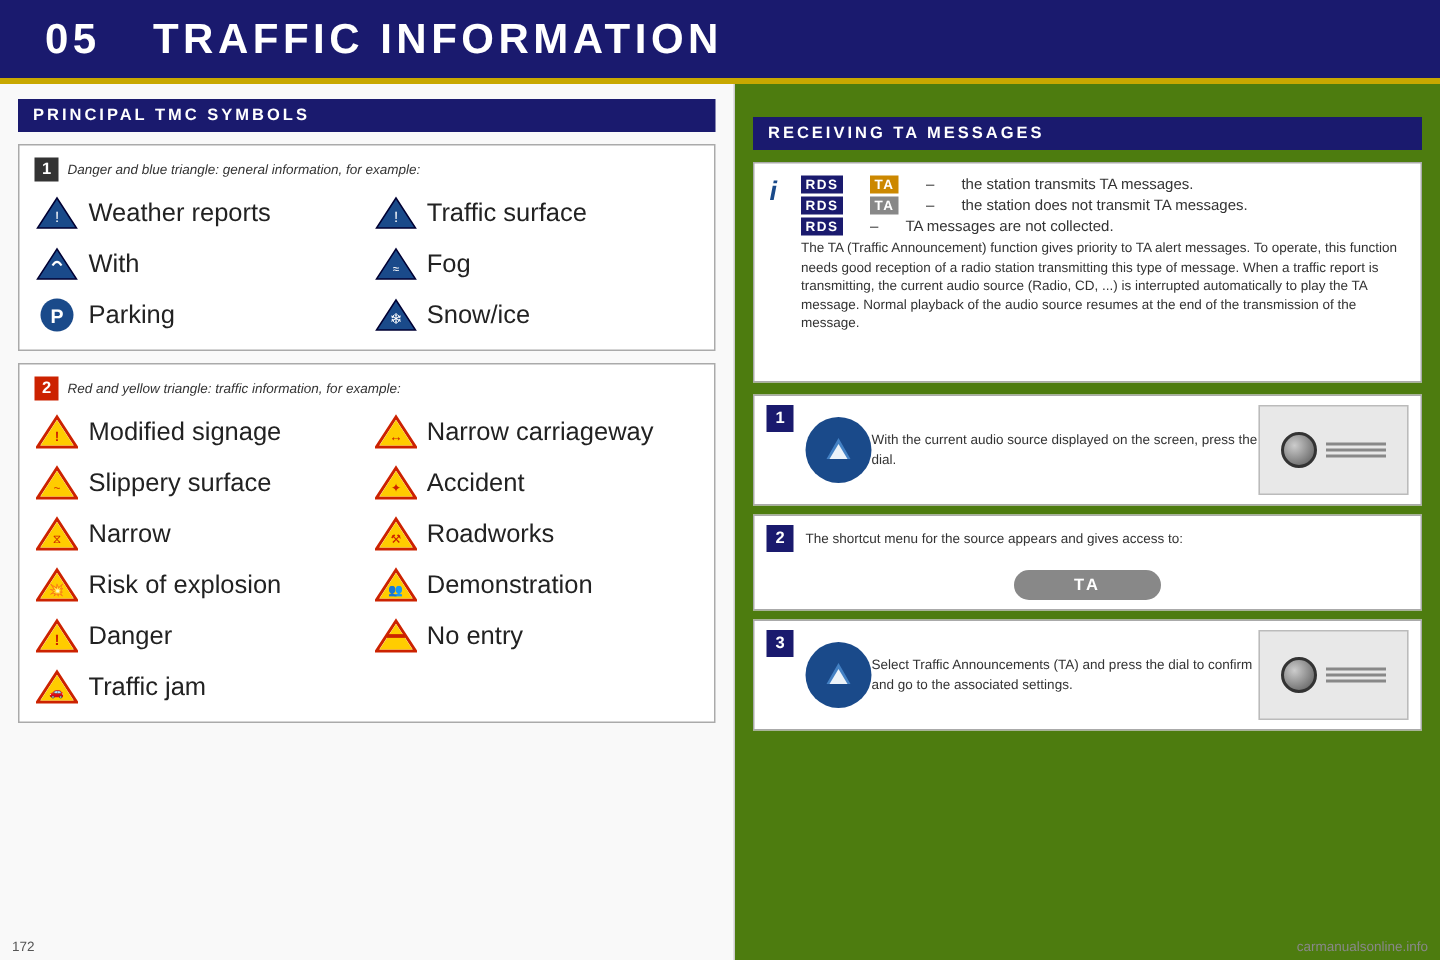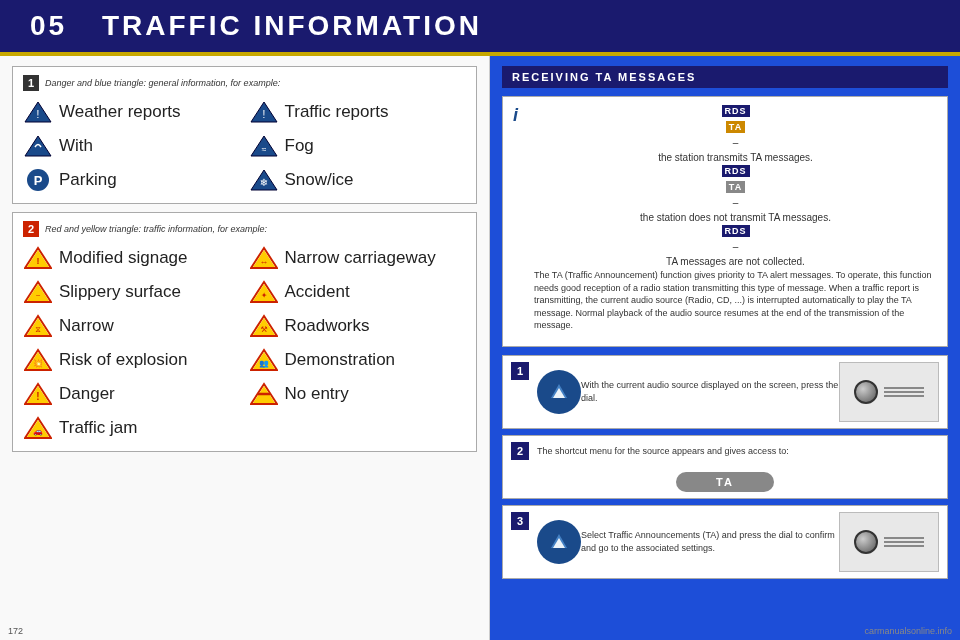--- a/index.html
+++ b/index.html
@@ -39,22 +39,22 @@
     .left-panel {
       width: 490px;
       padding: 10px 12px;
       border-right: 1px solid #ccc;
       background: #f9f9f9;
     }
 
     
     .right-panel {
       width: 470px;
-      padding: 10px 12px;
-      background: #1d4ed8;
+      padding: 22px 12px;
+      background: #4d7c0f;
     }
 
     
     .section-title {
       background: #1a1a6e;
       color: #fff;
       font-size: 11px;
       font-weight: bold;
       letter-spacing: 2px;
       padding: 5px 10px;
@@ -130,23 +130,22 @@
     }
 
     .tri svg {
       width: 28px;
       height: 24px;
     }
 
     .rds-row {
       display: flex;
       align-items: center;
-      gap: 4px;
+      gap: 18px;
       margin-bottom: 2px;
-      flex-direction: column;
     }
 
     .rds-badge {
       background: #1a1a6e;
       color: #fff;
       font-size: 9px;
       font-weight: bold;
       padding: 1px 3px;
       letter-spacing: 1px;
     }
@@ -161,21 +160,21 @@
 
     .rds-text {
       font-size: 10px;
       color: #333;
     }
 
     .info-paragraph {
       font-size: 9px;
       color: #333;
       line-height: 1.4;
-      margin-bottom: 6px;
+      margin-bottom: 24px;
     }
 
     
     .step-box {
       border: 1px solid #aaa;
       background: #fff;
       margin-bottom: 6px;
       display: flex;
       align-items: center;
       gap: 8px;
@@ -282,20 +281,21 @@
 <body>
 
 <div class="header">
   <span class="chapter-num">05</span>
   <span>TRAFFIC INFORMATION</span>
 </div>
 
 <div class="main-layout">
 
   <div class="left-panel">
+    <div class="section-title">PRINCIPAL TMC SYMBOLS</div>
 
     <div class="info-box">
       <div class="box-header">
         <div class="box-num">1</div>
         <div class="box-label">Danger and blue triangle: general information, for example:</div>
       </div>
       <div class="icon-grid">
 
         <div class="icon-item">
           <div class="tri">
@@ -307,21 +307,21 @@
           <span class="icon-label">Weather reports</span>
         </div>
 
         <div class="icon-item">
           <div class="tri">
             <svg viewBox="0 0 28 24">
                 <polygon points="14,2 27,22 1,22" fill="#1a4a8a" stroke="#003"></polygon>
                 <text x="14" y="18" text-anchor="middle" font-size="10" fill="#fff">!</text>
               </svg>
           </div>
-          <span class="icon-label">Traffic reports</span>
+          <span class="icon-label">Traffic surface</span>
         </div>
         <div class="icon-item">
           <div class="tri">
             <svg viewBox="0 0 28 24">
                 <polygon points="14,2 27,22 1,22" fill="#1a4a8a" stroke="#003"></polygon>
                 <path d="M11,13 Q14,8 17,13" stroke="#fff" fill="none" stroke-width="1.5"></path>
               </svg>
           </div>
           <span class="icon-label">With</span>
         </div>

